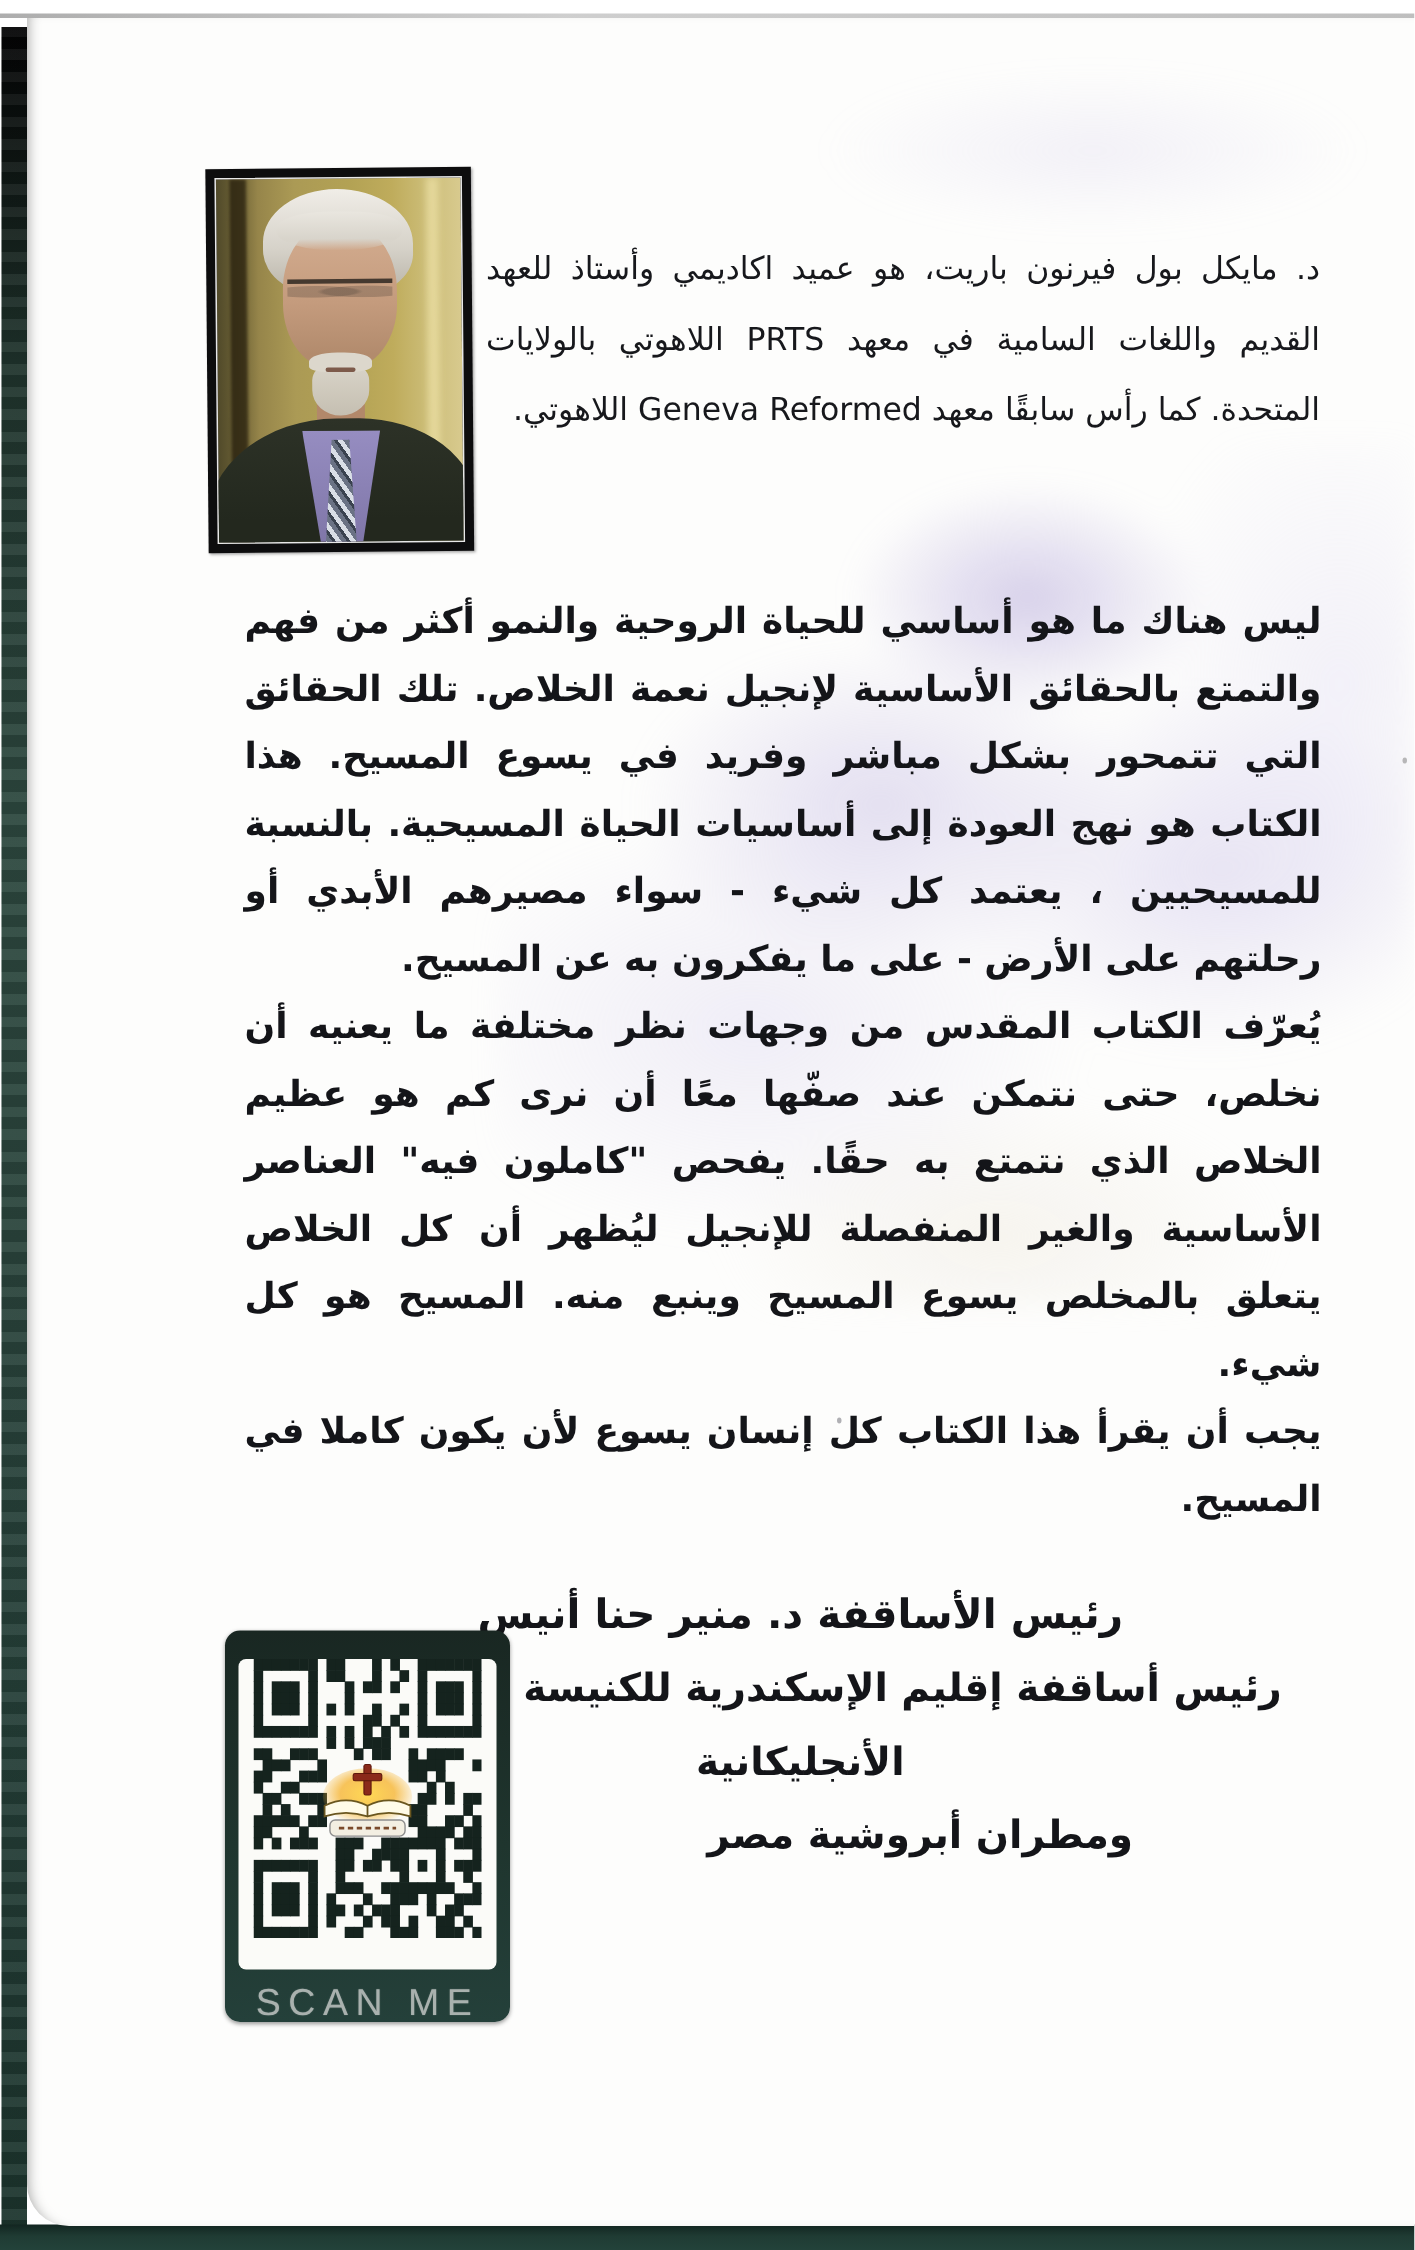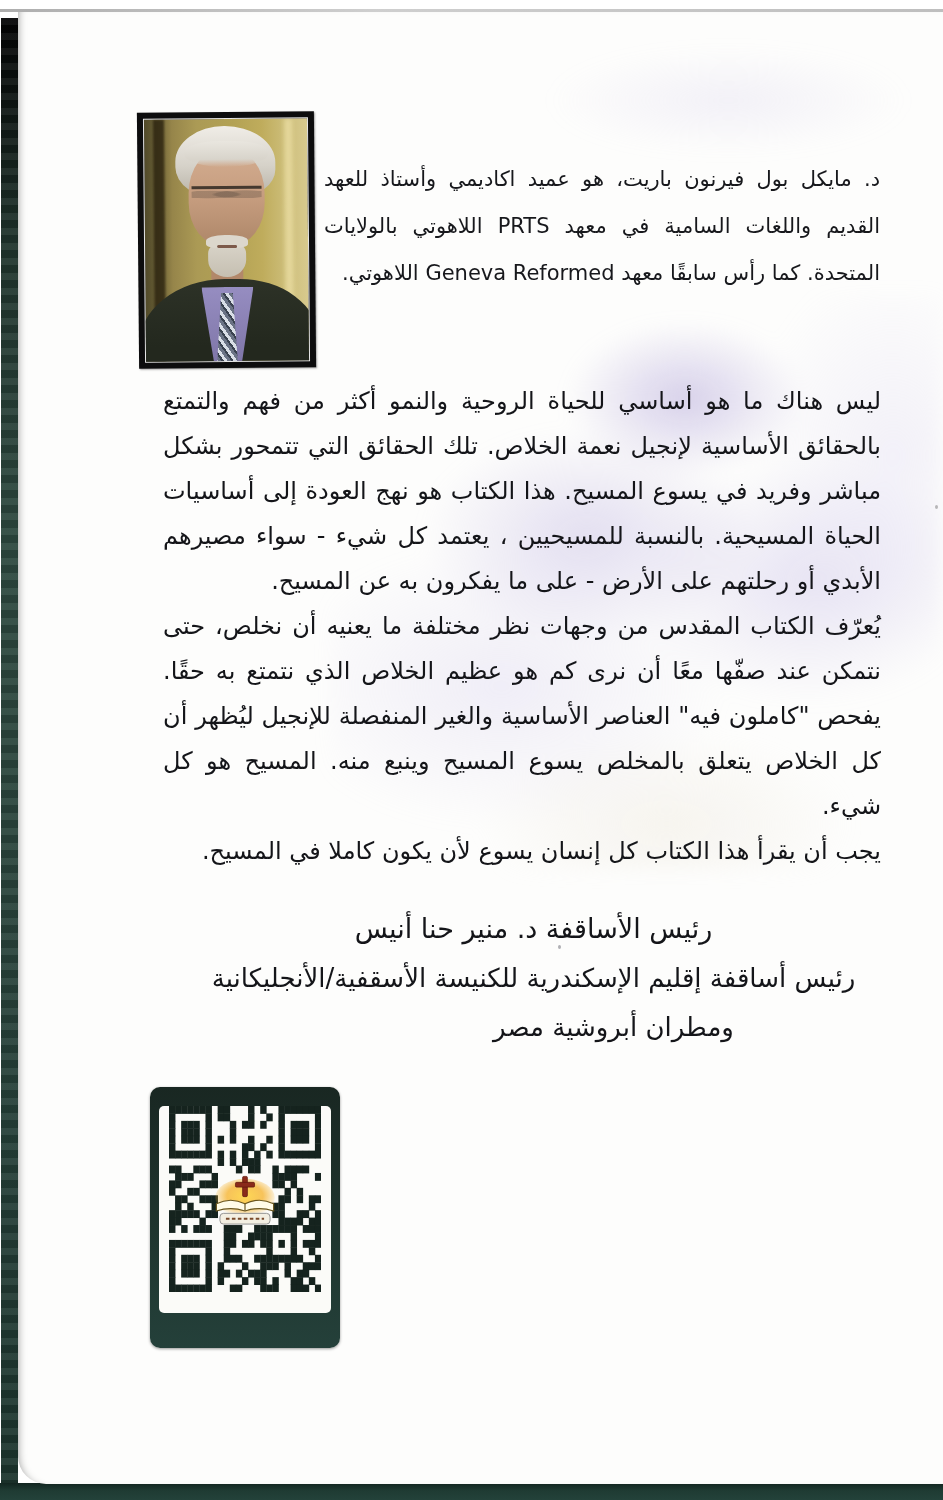--- a/index.html
+++ b/index.html
@@ -75,22 +75,22 @@
     background: linear-gradient(#968dc1,#7e75a7);
     clip-path: polygon(0 0,100% 0,76% 100%,24% 100%); }
   .ph-tie { left: 71px; top: 174px; width: 21px; height: 72px;
     background: repeating-linear-gradient(55deg,#d9dee6 0 3px,#6a7284 3px 6px,#3a424f 6px 8px);
     clip-path: polygon(22% 0,78% 0,100% 100%,0 100%); }
 
   
   .bio { position: absolute; top: 156px; right: 63px; width: 556px; z-index: 4;
     direction: rtl; text-align: justify; font-weight: 400; font-size: 21px;
     line-height: 47px; color: #17181c; }
-  .body-flow { position: absolute; top: 379px; left: 163px; width: 718px; z-index: 4;
-    direction: rtl; color: #141519; font-weight: 400; font-size: 24px; line-height: 45px; }
+  .body-flow { position: absolute; top: 392px; left: 163px; width: 718px; z-index: 4;
+    direction: rtl; color: #141519; font-weight: 700; font-size: 24px; line-height: 45px; }
   .body-flow p { text-align: justify; }
   .signature { width: 695px; margin: 30px 0 0 -48px; text-align: center; direction: rtl;
     color: #141519; }
   .sig-name { font-size: 27px; line-height: 50px; }
   .sig-t1 { font-size: 26px; line-height: 49px; }
   .sig-t2 { font-size: 26px; line-height: 49px; transform: translateX(80px); }
 
   
   .qr-block { position: absolute; left: 150px; top: 1087px; width: 190px; height: 261px;
     z-index: 4; border-radius: 10px; padding-top: 9px;
@@ -459,15 +459,16 @@
             <rect x="28" y="2" width="4" height="17" rx="1"></rect>
             <rect x="22" y="7" width="16" height="4" rx="1"></rect>
           </g>
           <path d="M6 25 Q18 19 30 25 Q42 19 54 25 L54 31 Q42 27 30 31 Q18 27 6 31 Z" fill="#fffbe8" stroke="#6a561f" stroke-width="1"></path>
           <path d="M30 25 L30 31" stroke="#6a561f" stroke-width="1"></path>
           <rect x="9" y="33" width="42" height="9" rx="3" fill="#f3efe2" stroke="#8f8f8f" stroke-width="0.8"></rect>
           <path d="M14 37.5 h32" stroke="#7a4a2a" stroke-width="1.6" stroke-dasharray="3 2"></path>
         </svg>
       </div>
     </div>
+    <div class="scan-me">SCAN ME</div>
   </div>
 
 </div>
 
 </body></html>

